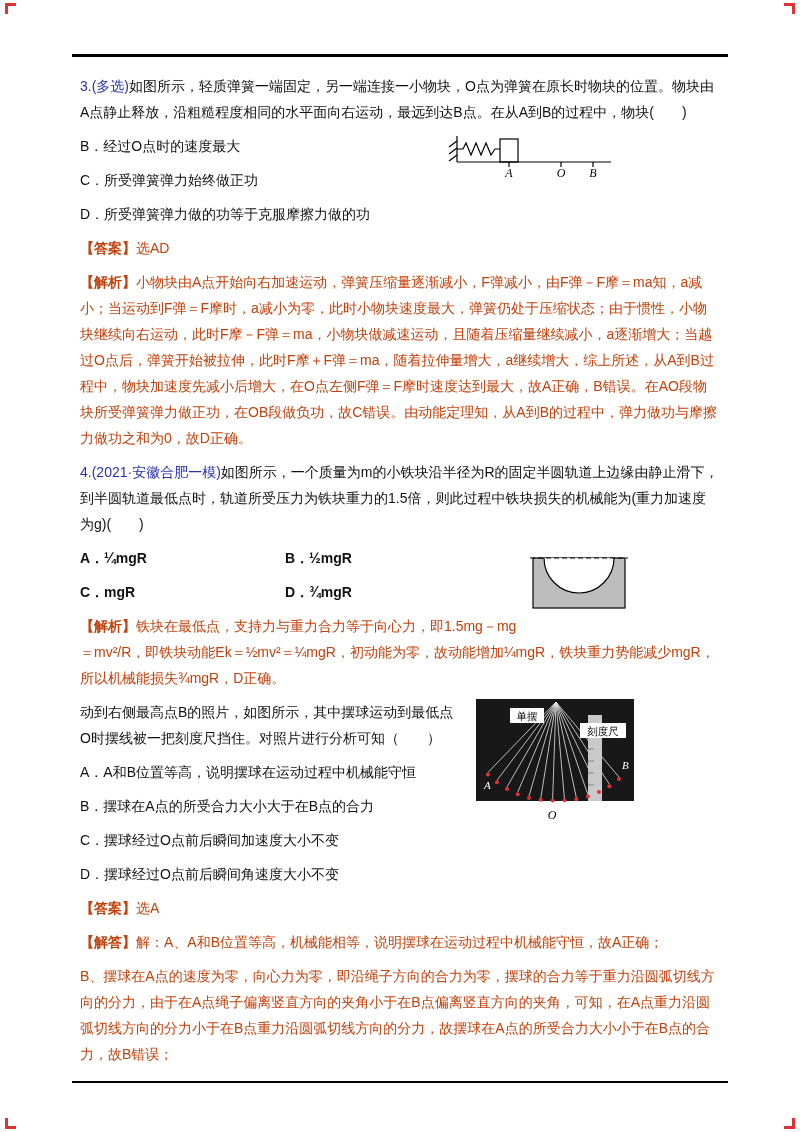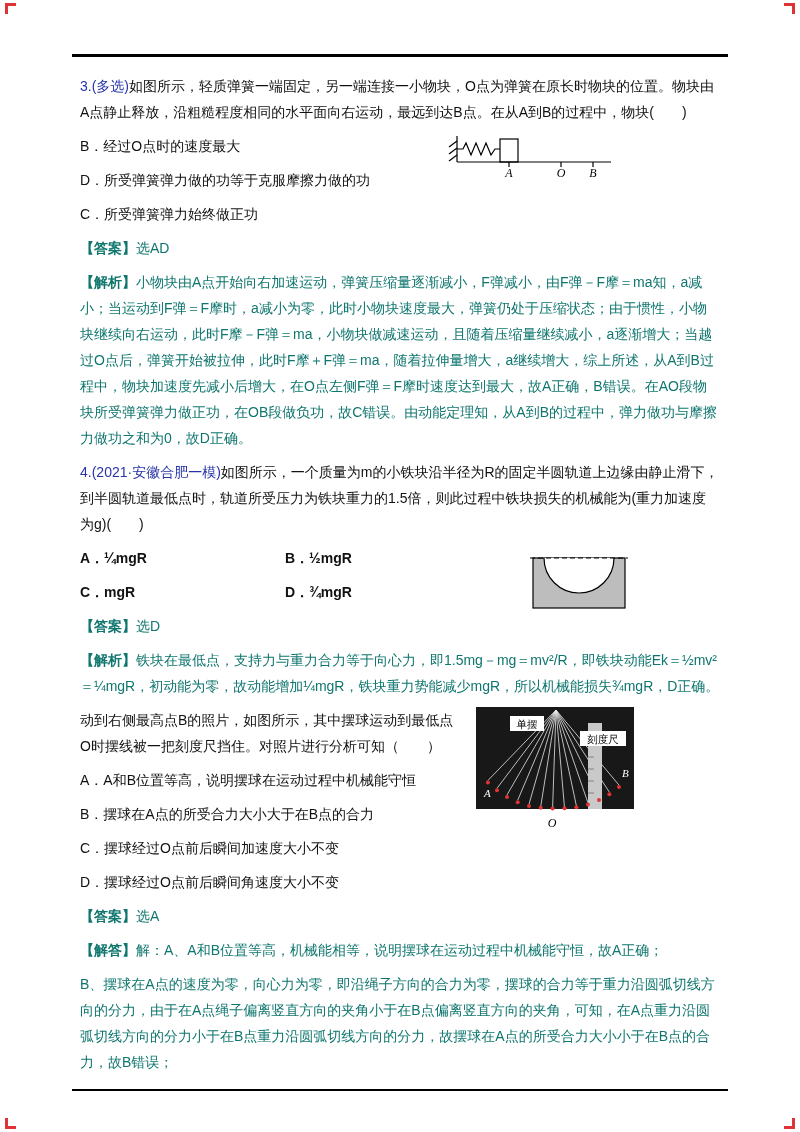--- a/index.html
+++ b/index.html
@@ -8,21 +8,21 @@
     position: relative; width: 800px; height: 1132px; margin: 0 auto;
     background: #fff; color: #111; overflow: hidden;
     font-family: "Liberation Sans", "DejaVu Sans", sans-serif;
   }
   .content { position: absolute; left: 72px; top: 54px; width: 656px; }
   .rule { height: 2.5px; background: #000; }
   .rule.top { margin-bottom: 16px; }
   .rule.bottom { margin-top: 14px; clear: both; }
   p { margin: 8px; font-size: 14px; line-height: 26px; text-align: left; }
   .blue { color: #2733a8; }
-  .red  { color: #0f766e; }
+  .red  { color: #c2410c; }
   .rtag { font-weight: 700; }
   .qblock { margin-bottom: 7px; }
   .fig { float: right; }
   .fig-spring   { margin: 0 112px 2px 10px; }
   .fig-track    { margin: 2px 100px 2px 10px; }
   .fig-pendulum { margin: 0 92px 2px 12px; }
   .optrow .opt2 { display: inline-block; width: 205px; font-weight: bold; }
   .figlabel {
     font-family: "Liberation Serif", "DejaVu Serif", serif;
     font-style: italic; font-size: 12px; fill: #000;
@@ -67,22 +67,22 @@
               <line x1="68" y1="29" x2="68" y2="34"></line>
               <line x1="120" y1="29" x2="120" y2="34"></line>
               <line x1="152" y1="29" x2="152" y2="34"></line>
             </g>
             <text x="68" y="44" text-anchor="middle" class="figlabel">A</text>
             <text x="120" y="44" text-anchor="middle" class="figlabel">O</text>
             <text x="152" y="44" text-anchor="middle" class="figlabel">B</text>
           </svg>
         </div>
         <p class="opt">B．经过O点时的速度最大</p>
+        <p class="opt">C．所受弹簧弹力始终做正功</p>
         <p class="opt">D．所受弹簧弹力做的功等于克服摩擦力做的功</p>
-        <p class="opt">C．所受弹簧弹力始终做正功</p>
       </div>
 
       <p class="answer red"><span class="rtag">【答案】</span><span>选AD</span></p>
       <p class="analysis red"><span class="rtag">【解析】</span><span>小物块由A点开始向右加速运动，弹簧压缩量逐渐减小，F弹减小，由F弹－F摩＝ma知，a减小；当运动到F弹＝F摩时，a减小为零，此时小物块速度最大，弹簧仍处于压缩状态；由于惯性，小物块继续向右运动，此时F摩－F弹＝ma，小物块做减速运动，且随着压缩量继续减小，a逐渐增大；当越过O点后，弹簧开始被拉伸，此时F摩＋F弹＝ma，随着拉伸量增大，a继续增大，综上所述，从A到B过程中，物块加速度先减小后增大，在O点左侧F弹＝F摩时速度达到最大，故A正确，B错误。在AO段物块所受弹簧弹力做正功，在OB段做负功，故C错误。由动能定理知，从A到B的过程中，弹力做功与摩擦力做功之和为0，故D正确。</span></p>
     </section>
 
     <section class="qblock">
       <p class="stem"><span class="blue">4.</span><span class="blue">(2021·安徽合肥一模)</span><span>如图所示，一个质量为m的小铁块沿半径为R的固定半圆轨道上边缘由静止滑下，到半圆轨道最低点时，轨道所受压力为铁块重力的1.5倍，则此过程中铁块损失的机械能为(重力加速度为g)(　　)</span></p>
 
       <div class="optwrap">
@@ -95,21 +95,20 @@
               </defs>
             <rect x="3" y="11" width="92" height="50" fill="#bdbdbd" stroke="#000" stroke-width="1.2"></rect>
             <circle cx="49" cy="11" r="35" fill="#fff" stroke="#000" stroke-width="1.2" clip-path="url(#trackClip)"></circle>
             <line x1="0" y1="11" x2="98" y2="11" stroke="#000" stroke-width="1" stroke-dasharray="5,3"></line>
           </svg>
         </div>
         <p class="optrow"><span class="opt2">A．¼mgR</span><span class="opt2">B．½mgR</span></p>
         <p class="optrow"><span class="opt2">C．mgR</span><span class="opt2">D．¾mgR</span></p>
       </div>
 
-      <p class="answer red"><span class="rtag">【答案】</span><span>选D</span></p>
       <p class="analysis red"><span class="rtag">【解析】</span><span>铁块在最低点，支持力与重力合力等于向心力，即1.5mg－mg＝mv²/R，即铁块动能Ek＝½mv²＝¼mgR，初动能为零，故动能增加¼mgR，铁块重力势能减少mgR，所以机械能损失¾mgR，D正确。</span></p>
     </section>
 
     <section class="qblock">
 
       <div class="q5flow">
         <div class="fig fig-pendulum">
           <svg width="160" height="126" viewBox="0 0 160 126">
             <rect x="0" y="0" width="158" height="102" fill="#181818"></rect>
             <g stroke="#e9e9e9" stroke-width="0.8">

